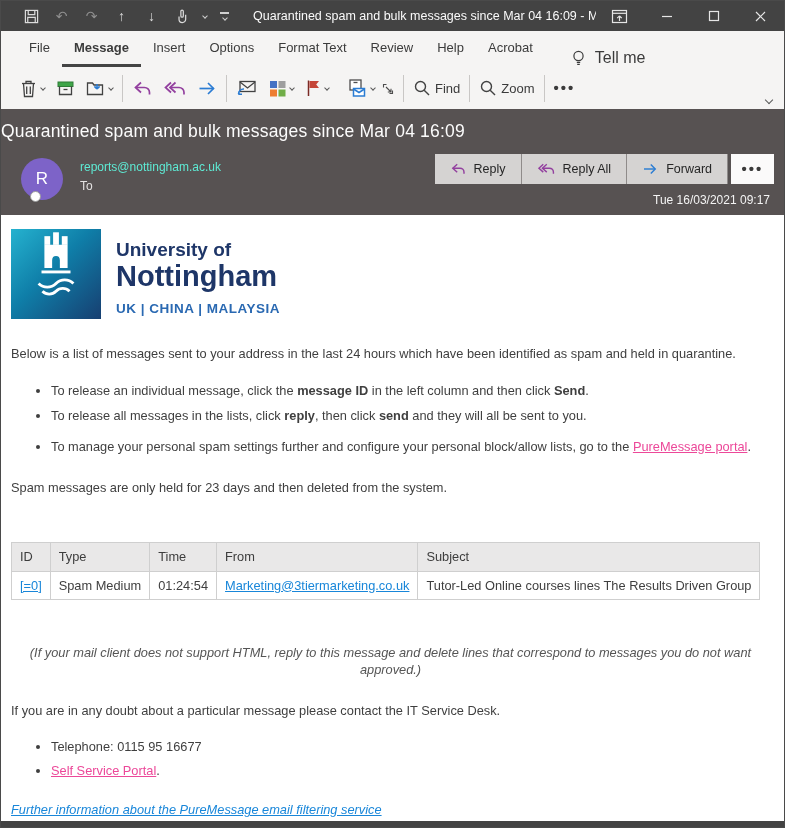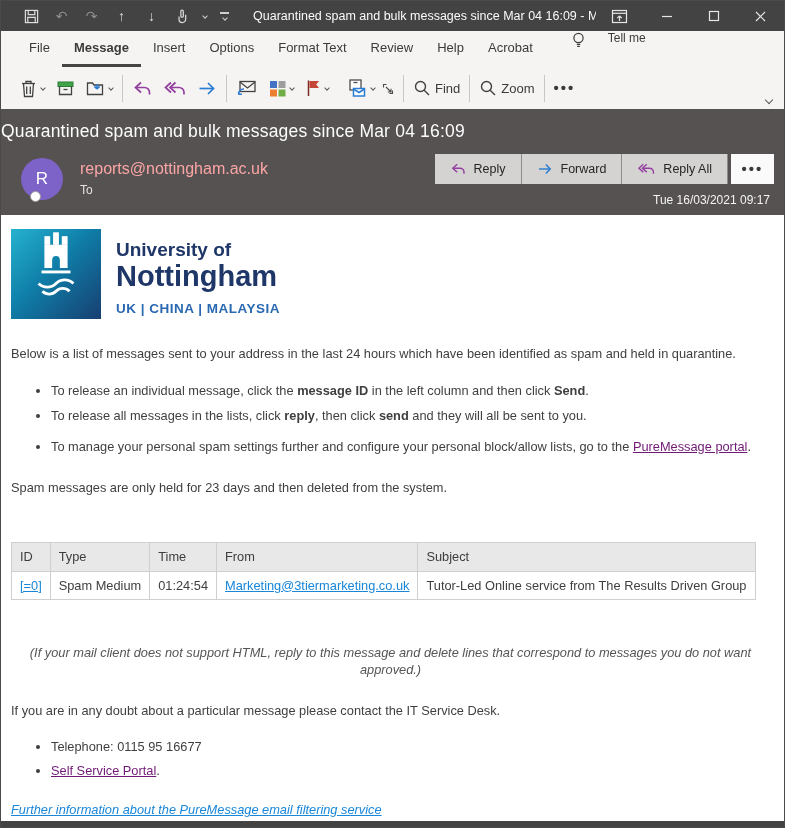--- a/index.html
+++ b/index.html
@@ -19,40 +19,40 @@
   .chev.dark { border-color:#5a5a5a; }
   .qat-custom { display:flex; flex-direction:column; align-items:center; gap:2px; }
   .qat-custom .bar { width:9px; height:1.5px; background:#cfcfcf; }
   .win-title { margin-left:24px; font-size:12.5px; color:#fafafa; white-space:nowrap; overflow:hidden; }
   .wincontrols { margin-left:auto; display:flex; height:30px; }
   .winbtn { width:47px; height:30px; display:flex; align-items:center; justify-content:center; color:#e6e6e6; }
   
   .ribbon-tabs { height:36px; background:#f5f4f3; display:flex; align-items:stretch; padding-left:16px; flex:none; }
   .tab { display:flex; align-items:center; padding:0 12px; font-size:13px; color:#3b3b3b; border-bottom:3px solid transparent; margin-bottom:0; }
   .tab.active { font-weight:bold; border-bottom-color:#444; }
-  .tellme { display:flex; align-items:flex-start; gap:22px; margin-left:26px; font-size:12px; color:#3b3b3b; }
+  .tellme { display:flex; align-items:flex-end; gap:9px; margin-left:26px; font-size:16px; color:#3b3b3b; }
   
   .toolbar { height:42px; background:#f5f4f3; display:flex; align-items:center; padding:0 6px 0 10px; flex:none; position:relative; }
   .tgroup { display:flex; align-items:center; gap:11px; padding:0 9px; }
   .titem { display:flex; align-items:center; gap:4px; color:#424242; }
   .vsep { width:1px; height:27px; background:#c9c7c5; flex:none; }
   .tlabel { font-size:13px; color:#3b3b3b; }
   .launcher { align-self:flex-end; margin:0 0 3px -4px; }
   .collapse-chev { position:absolute; right:12px; bottom:6px; }
   .dots { font-size:15px; letter-spacing:2px; color:#3b3b3b; font-weight:bold; line-height:0.4; }
   
   .msghdr { background:#575252; color:#fff; flex:none; }
   .subject-row { height:44px; display:flex; align-items:center; }
   .subject { font-size:17.5px; font-weight:normal; color:#fcfcfc; letter-spacing:0.2px; }
   .sender-row { height:62px; display:flex; padding:0 10px 0 20px; }
   .avatar-wrap { position:relative; width:42px; height:42px; margin-top:5px; flex:none; }
   .avatar { width:42px; height:42px; border-radius:50%; background:#7d63c8; color:#fff; display:flex; align-items:center; justify-content:center; font-size:17px; }
   .presence { position:absolute; left:9px; bottom:-2px; width:11px; height:11px; border-radius:50%; background:#fff; border:1.5px solid #9a9a9a; }
   .sender-text { margin-left:17px; margin-top:7px; }
-  .sender-email { font-size:16px; color:#fca5a5; }
+  .sender-email { font-size:12px; color:#5eead4; }
   .sender-to { font-size:12px; color:#e4e2e2; margin-top:5px; }
   .action-col { margin-left:auto; display:flex; flex-direction:column; align-items:flex-end; }
   .btnrow { display:flex; margin-top:1px; }
   .act-btn { display:flex; align-items:center; gap:8px; background:#d5d3d2; color:#262626; font-size:12.5px; height:30px; padding:0 15px; border-right:1px solid #8f8b8a; }
   .act-btn:last-of-type { border-right:none; }
   .more-btn { width:43px; height:30px; margin-left:3px; background:#fbfafa; display:flex; align-items:center; justify-content:center; color:#2b2b2b; }
   .date { margin-top:9px; margin-right:4px; font-size:12px; color:#f4f4f4; }
   
   .mailbody { background:#fff; height:666px; overflow:hidden; padding:14px 14px 0 10px; font-size:12.8px; color:#3f3f3f; line-height:1.35; }
   .logo-row { display:flex; }
@@ -62,21 +62,21 @@
   .lt2 { font-size:29px; font-weight:bold; color:#1e3668; line-height:1.05; }
   .lt3 { font-size:13.5px; font-weight:bold; color:#2a69b2; margin-top:9px; letter-spacing:0.5px; }
   .intro { margin-top:26px; }
   ul.blist { margin-top:20px; padding-left:40px; }
   ul.blist li { margin-bottom:7px; }
   ul.blist2 { margin-top:14px; padding-left:40px; }
   ul.clist { margin-top:18px; padding-left:40px; }
   ul.clist li { margin-bottom:7px; }
   .held { margin-top:24px; }
   b { font-weight:bold; }
-  a, .lnk { color:#701a75; text-decoration:underline; cursor:pointer; }
+  a, .lnk { color:#ec4899; text-decoration:underline; cursor:pointer; }
   .lnk2 { color:#1886d9; text-decoration:underline; cursor:pointer; }
   table.spam { border-collapse:collapse; margin-top:46px; width:670px; font-size:12.8px; color:#3f3f3f; }
   table.spam th, table.spam td { border:1px solid #cfcfcf; text-align:left; font-weight:normal; padding:5px 8px; white-space:nowrap; }
   table.spam th { background:#e9e8e8; color:#3d3d3d; }
   table.spam td { height:28px; }
   .italic-note { margin-top:44px; font-style:italic; color:#555;text-align:center; }
   .doubt { margin-top:24px; }
   .info-link { margin-top:22px;font-style:italic; }
   .bottombar { height:6px; background:#434343; flex:none; margin-top:auto; }
   svg { display:block; }
@@ -292,33 +292,33 @@
       <span class="action-col">
         <span class="btnrow">
           <span class="act-btn">
             <svg width="16" height="14" viewBox="0 0 20 17" fill="none" stroke="#93409f" stroke-width="1.8">
               <path d="M9 2.5 L3.5 7.5 L9 12.5"></path>
                 <path d="M3.5 7.5 h9 a5 5 0 0 1 5 5 v2"></path>
             </svg>
             <span>Reply</span>
           </span>
           <span class="act-btn">
-            <svg width="16" height="14" viewBox="0 0 20 17" fill="none" stroke="#2b7cd3" stroke-width="1.8">
-              <path d="M2.5 8.5 h14"></path>
-                <path d="M11 3 l5.5 5.5 L11 14"></path>
-            </svg>
-            <span>Forward</span>
-          </span>
-          <span class="act-btn">
             <svg width="18" height="14" viewBox="0 0 23 17" fill="none" stroke="#93409f" stroke-width="1.8">
               <path d="M8 2.5 L2.5 7.5 L8 12.5"></path>
                 <path d="M12.5 2.5 L7 7.5 L12.5 12.5"></path>
                 <path d="M7 7.5 h9 a5 5 0 0 1 5 5 v2"></path>
             </svg>
             <span>Reply All</span>
+          </span>
+          <span class="act-btn">
+            <svg width="16" height="14" viewBox="0 0 20 17" fill="none" stroke="#2b7cd3" stroke-width="1.8">
+              <path d="M2.5 8.5 h14"></path>
+                <path d="M11 3 l5.5 5.5 L11 14"></path>
+            </svg>
+            <span>Forward</span>
           </span>
           <span class="more-btn">
             <span class="dots">•••</span>
           </span>
         </span>
         <span class="date">Tue 16/03/2021 09:17</span>
       </span>
     </div>
   </div>
 
@@ -369,21 +369,21 @@
           <th style="width:188px">From</th>
           <th>Subject</th>
         </tr>
       </thead>
       <tbody>
         <tr>
           <td><span class="lnk2">[=0]</span></td>
           <td>Spam Medium</td>
           <td>01:24:54</td>
           <td><span class="lnk2">Marketing@3tiermarketing.co.uk</span></td>
-          <td>Tutor-Led Online service from The Results Driven Group</td>
+          <td>Tutor-Led Online courses lines The Results Driven Group</td>
         </tr>
       </tbody>
     </table>
 
     <p class="italic-note">(If your mail client does not support HTML, reply to this message and delete lines that correspond to messages you do not want approved.)</p>
     <p class="doubt">If you are in any doubt about a particular message please contact the IT Service Desk.</p>
 
     <ul class="clist">
       <li>
         <span>Telephone: 0115 95 16677</span>

